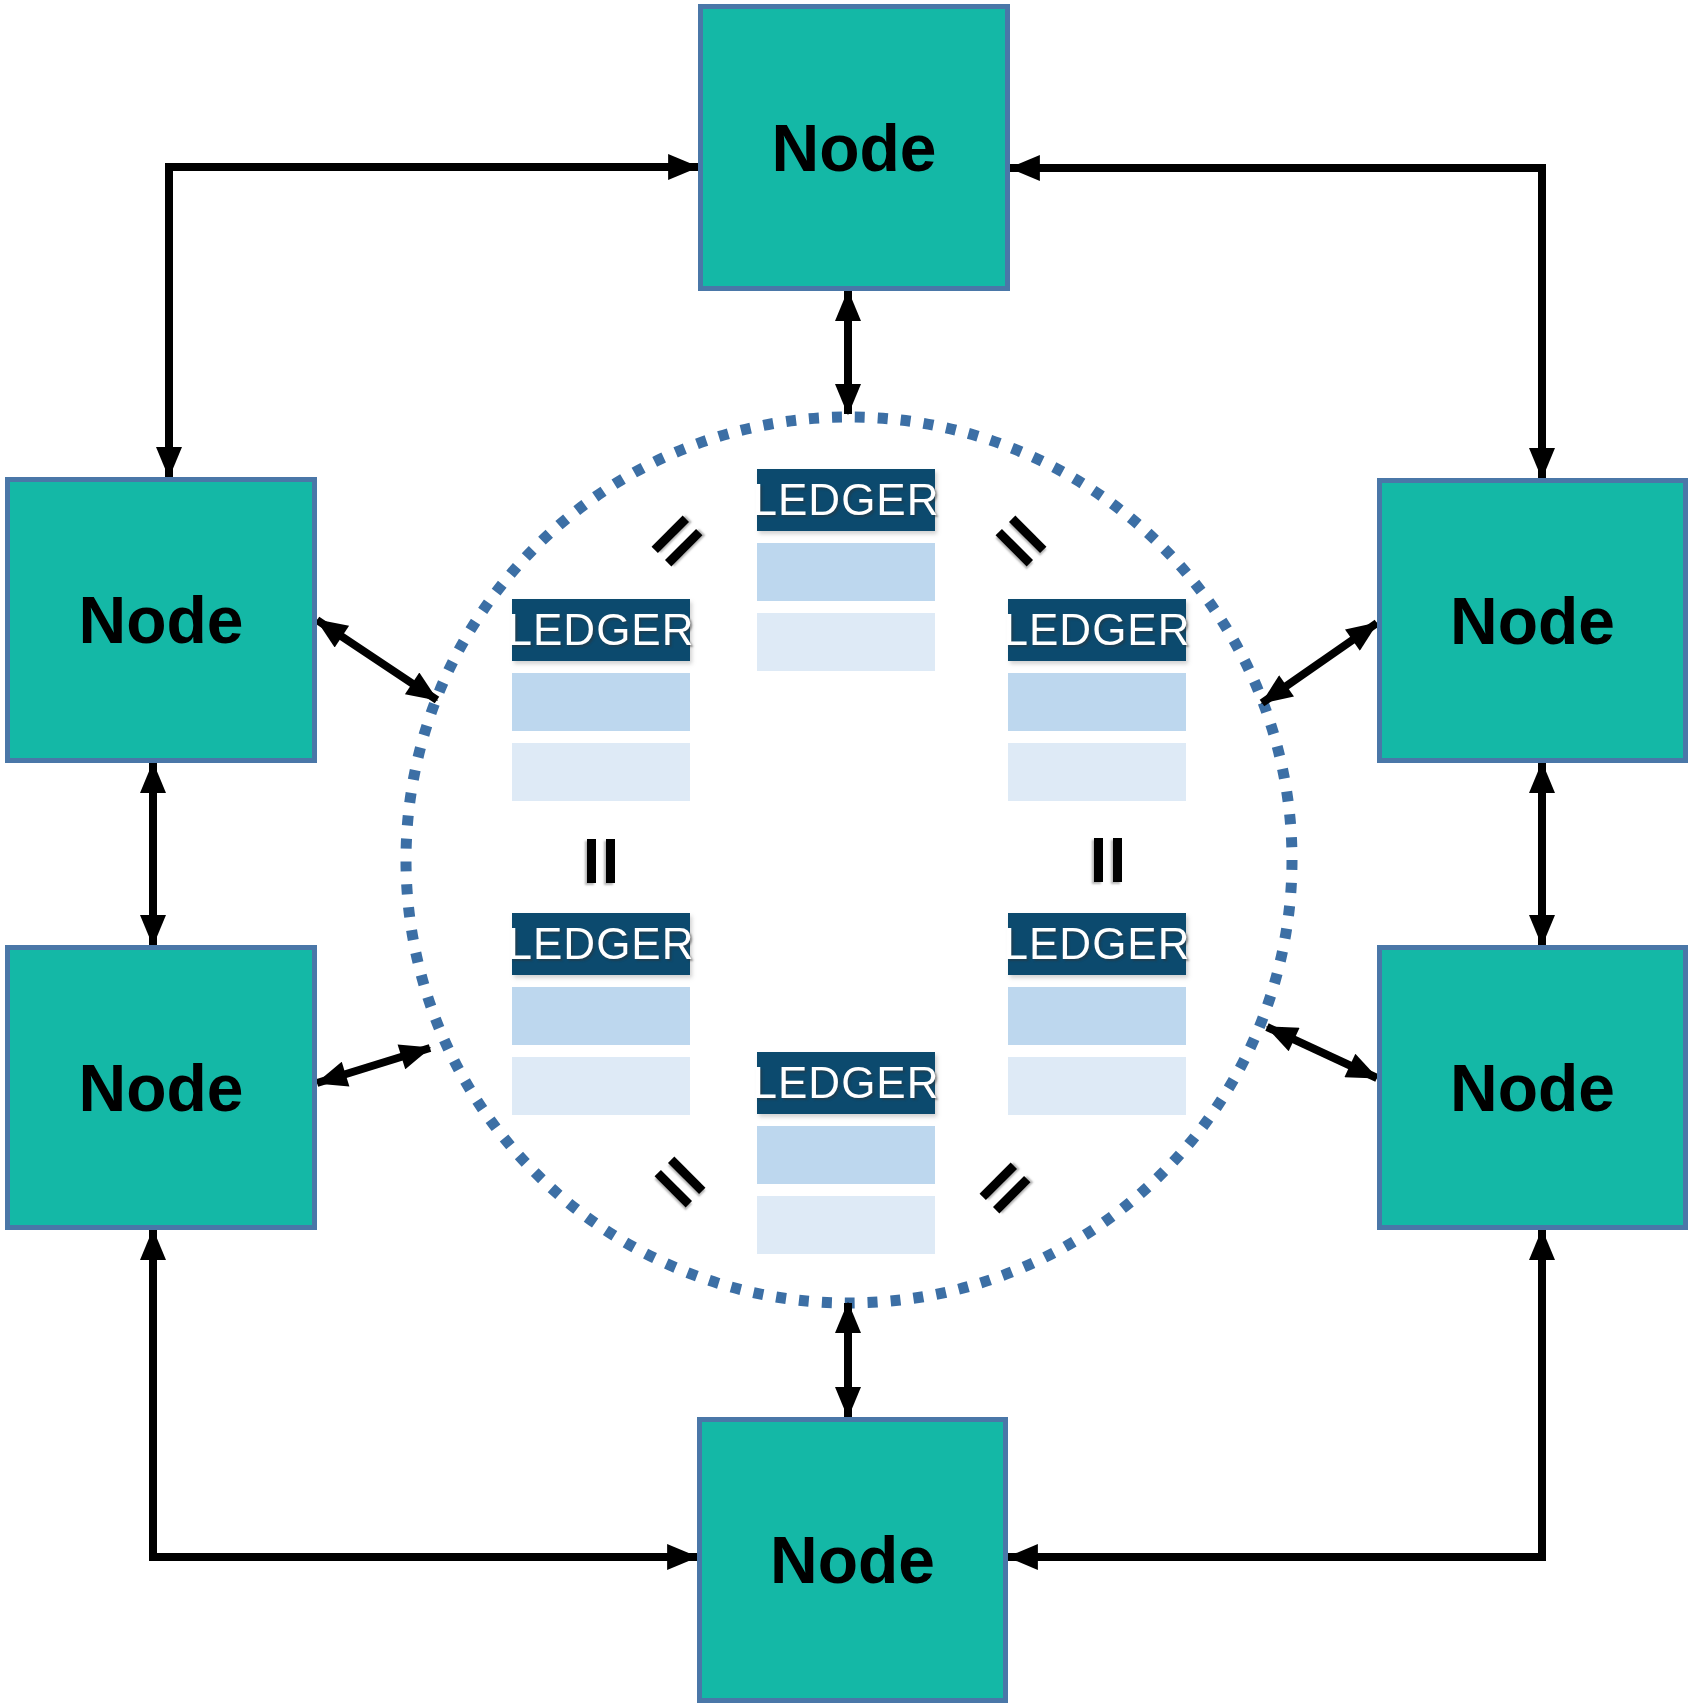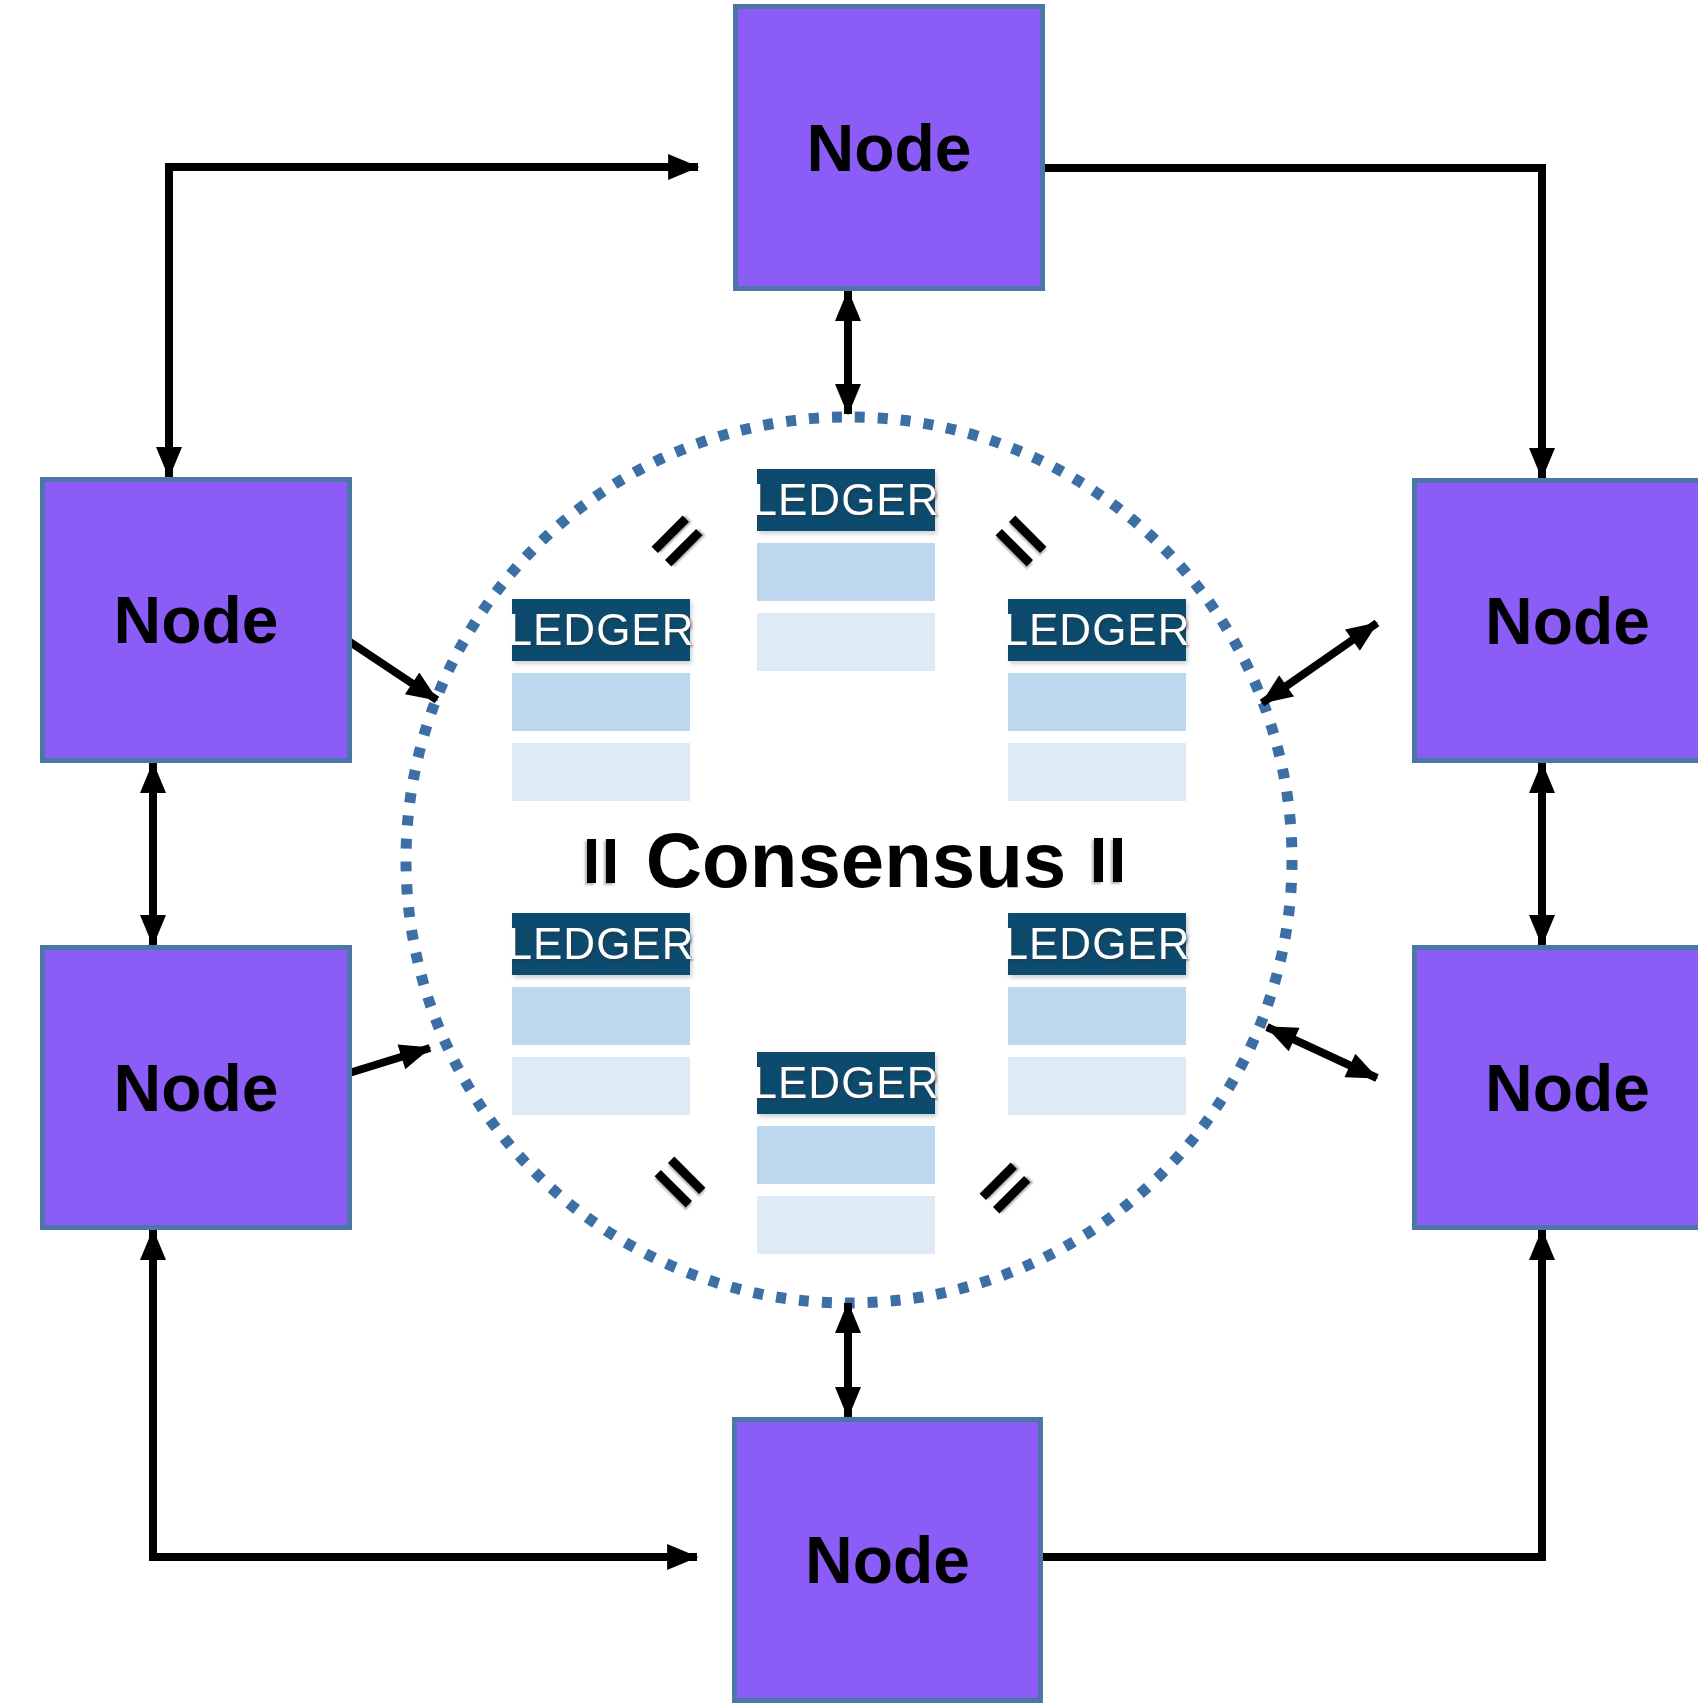--- a/index.html
+++ b/index.html
@@ -1,22 +1,22 @@
 <!DOCTYPE html>
 <html><head>
 <meta charset="utf-8">
 <style>
   html,body{margin:0;padding:0;background:#ffffff;}
   #stage{position:relative;width:1698px;height:1706px;background:#ffffff;overflow:hidden;
          font-family:"Liberation Sans",sans-serif;}
   svg.layer{position:absolute;left:0;top:0;}
 
-  .node{position:absolute;box-sizing:border-box;background:#8b5cf6;border:5px solid #4A77A8;
+  .node{position:absolute;box-sizing:border-box;background:#14b8a6;border:5px solid #4A77A8;
         display:flex;align-items:center;justify-content:center;
-        font-size:66px;font-weight:700;color:#000;margin-left:35px;}
+        font-size:66px;font-weight:700;color:#000;}
 
   .ledger{position:absolute;width:178px;}
   .lhead{height:62px;background:#0c4a6e;display:flex;align-items:center;justify-content:center;
          color:#ffffff;font-size:44px;font-weight:400;letter-spacing:1px;
          text-shadow:2px 2px 2px rgba(50,50,50,.45);
          box-shadow:2px 3px 4px rgba(130,130,130,.35);}
   .lrow{height:58px;margin-top:12px;}
   .r1{background:#BDD7EE;}
   .r2{background:#DEEAF6;}
 
@@ -90,21 +90,20 @@
     <div class="lhead">LEDGER</div>
     <div class="lrow r1"></div>
     <div class="lrow r2"></div>
   </div>
   <div class="ledger" style="left:757px;top:1052px;">
     <div class="lhead">LEDGER</div>
     <div class="lrow r1"></div>
     <div class="lrow r2"></div>
   </div>
 
-  <div class="consensus">Consensus</div>
 
   <div class="eq" style="left:655px;top:527px;transform:rotate(-45deg);">
     <div class="bar b1"></div>
     <div class="bar b2"></div>
   </div>
   <div class="eq" style="left:999px;top:527px;transform:rotate(45deg);">
     <div class="bar b1"></div>
     <div class="bar b2"></div>
   </div>
   <div class="eq" style="left:579px;top:847px;transform:rotate(90deg);">

